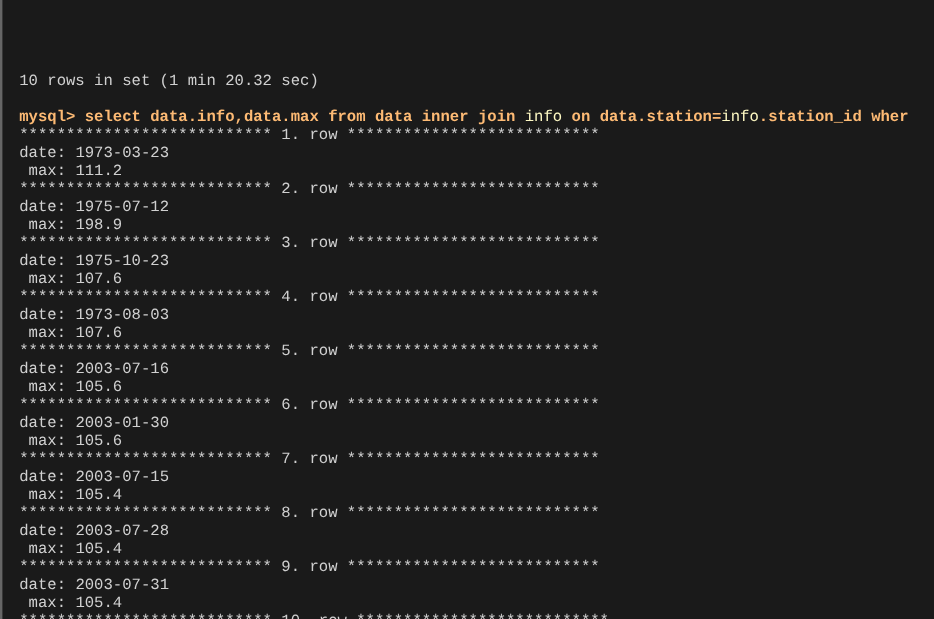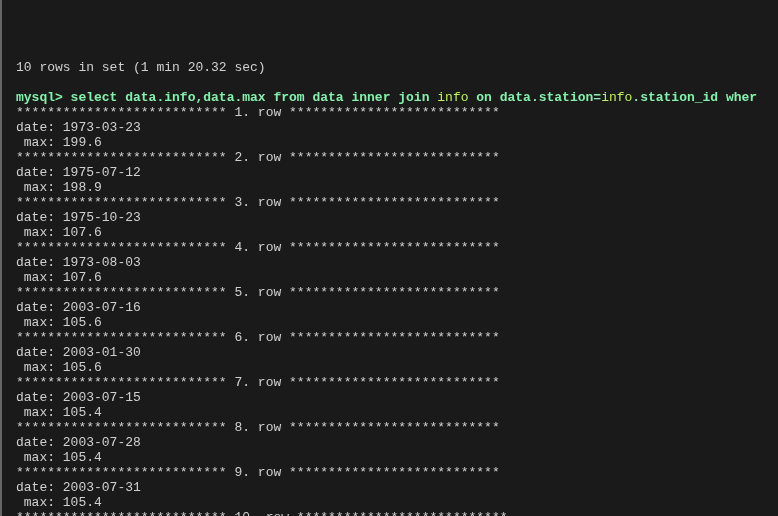--- a/index.html
+++ b/index.html
@@ -18,38 +18,38 @@
       height: 516px;
       overflow: hidden;
       white-space: pre;
       border-left: 2px solid #666;
     }
     .terminal {
       padding-left: 14px;
       padding-top: 0;
     }
     .kw {
-      color: #bef264;
+      color: #fef9c3;
     }
     .white {
-      color: #86efac;
+      color: #fdba74;
       font-weight: bold;
     }
   </style>
 </head>
 <body>
 
 
 
 <div class="terminal"><span>10 rows in set (1 min 20.32 sec)</span>
 <span></span>
 <span class="white">mysql&gt; </span><span class="white">select data.info,data.max from data inner join </span><span class="kw">info</span><span class="white"> on data.station=</span><span class="kw">info</span><span class="white">.station_id wher</span>
 <span><span>*************************** </span><span>1.</span><span> row ***************************</span></span>
 <span><span>date: </span><span>1973-03-23</span></span>
-<span><span> max: </span><span>199.6</span></span>
+<span><span> max: </span><span>111.2</span></span>
 <span><span>*************************** </span><span>2.</span><span> row ***************************</span></span>
 <span><span>date: </span><span>1975-07-12</span></span>
 <span><span> max: </span><span>198.9</span></span>
 <span><span>*************************** </span><span>3.</span><span> row ***************************</span></span>
 <span><span>date: </span><span>1975-10-23</span></span>
 <span><span> max: </span><span>107.6</span></span>
 <span><span>*************************** </span><span>4.</span><span> row ***************************</span></span>
 <span><span>date: </span><span>1973-08-03</span></span>
 <span><span> max: </span><span>107.6</span></span>
 <span><span>*************************** </span><span>5.</span><span> row ***************************</span></span>

